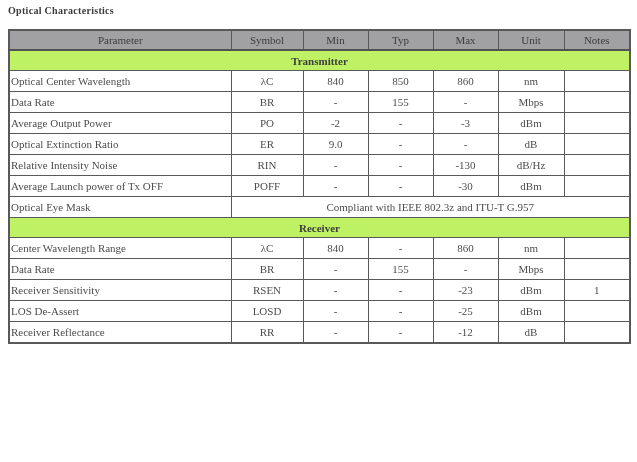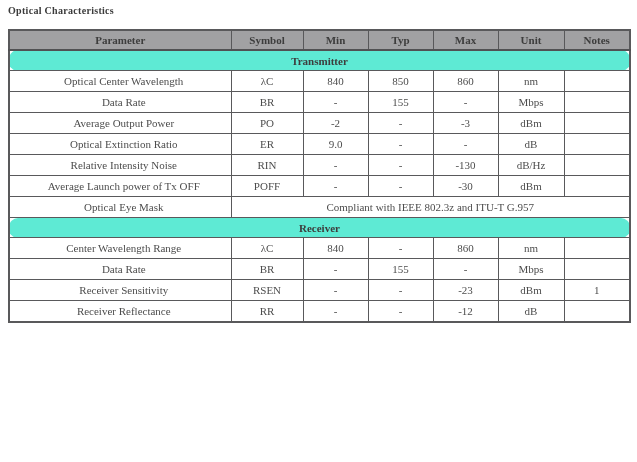--- a/index.html
+++ b/index.html
@@ -36,35 +36,34 @@
     color: #4d4d4d;
     height: 20px;
     padding: 0 2px;
     text-align: center;
     vertical-align: middle;
     overflow: hidden;
     white-space: nowrap;
   }
   .spec-table thead th {
     background: #a1a1a3;
-    font-weight: bold;
+    font-weight: normal;
     color: #3d3d3d;
     border-bottom: 2px solid #515153;
     height: 18px;
   }
   .spec-table tr.section-row td {
-    background: #5eead4;
+    background: #bef264;
     font-weight: bold;
     color: #3d3d3d;
     height: 19px;
-    border-radius: 9px;
   }
   .spec-table td.param {
-    text-align: center;
-    padding-left: 9px;
+    text-align: left;
+    padding-left: 1px;
   }
   col.c-param  { width: 222px; }
   col.c-symbol { width: 72px; }
   col.c-min    { width: 65px; }
   col.c-typ    { width: 65px; }
   col.c-max    { width: 65px; }
   col.c-unit   { width: 66px; }
   col.c-notes  { width: 66px; }
 </style>
 </head>
@@ -180,20 +179,29 @@
         <tr>
           <td class="param">Receiver Sensitivity</td>
           <td>RSEN</td>
           <td>-</td>
           <td>-</td>
           <td>-23</td>
           <td>dBm</td>
           <td>1</td>
         </tr>
         <tr>
+          <td class="param">LOS De-Assert</td>
+          <td>LOSD</td>
+          <td>-</td>
+          <td>-</td>
+          <td>-25</td>
+          <td>dBm</td>
+          <td></td>
+        </tr>
+        <tr>
           <td class="param">Receiver Reflectance</td>
           <td>RR</td>
           <td>-</td>
           <td>-</td>
           <td>-12</td>
           <td>dB</td>
           <td></td>
         </tr>
       </tbody>
   </table>

